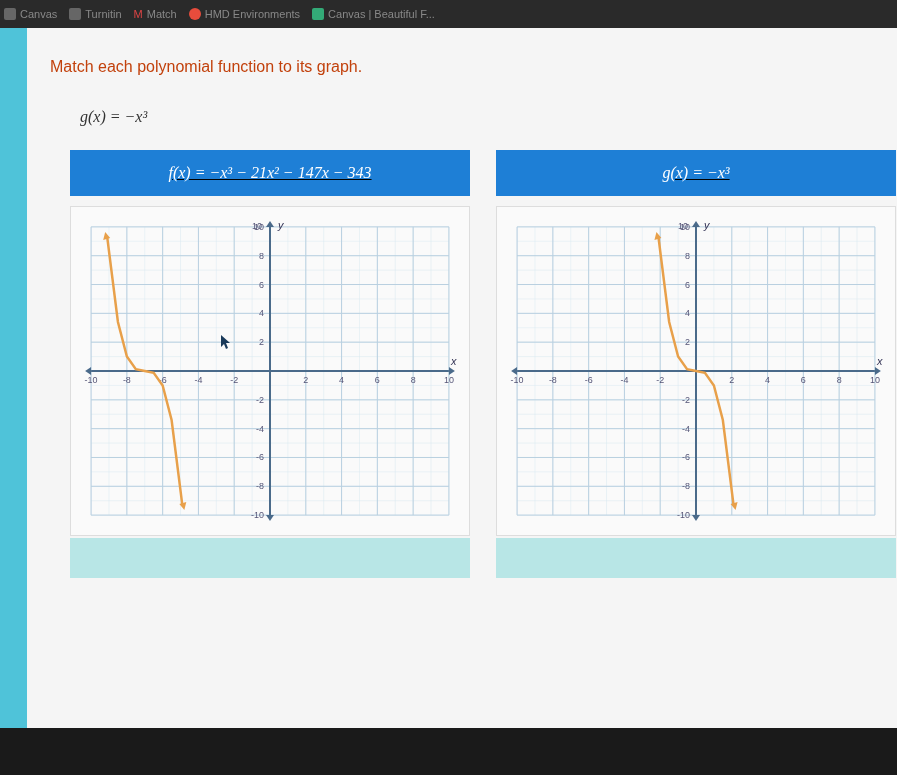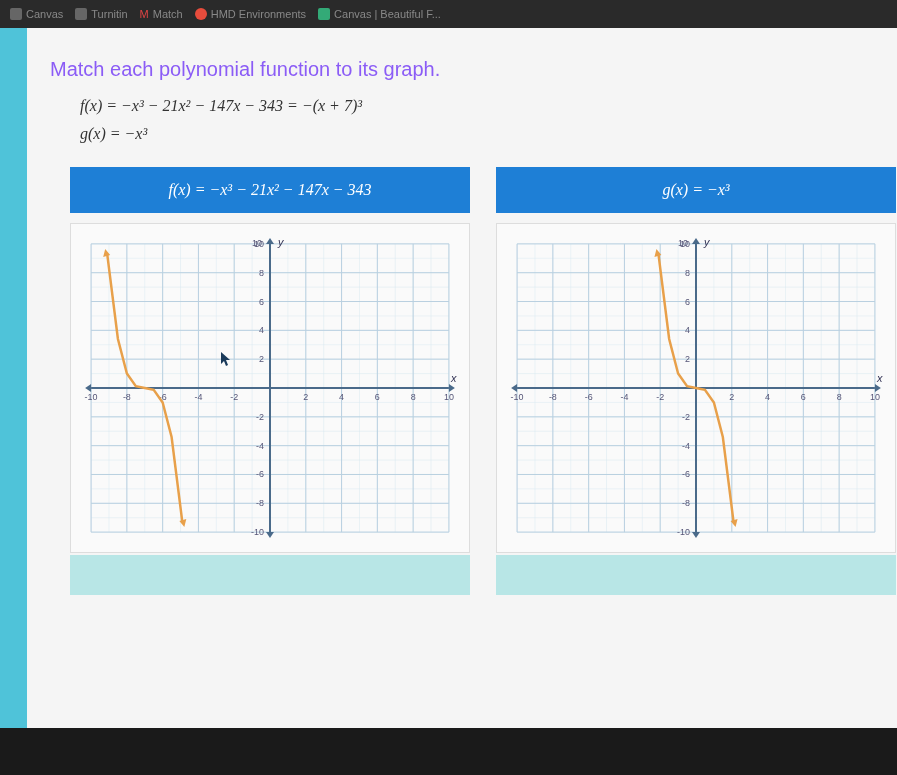--- a/index.html
+++ b/index.html
@@ -8,43 +8,43 @@
       background: #1a1a1a;
       width: 897px;
       height: 775px;
       overflow: hidden;
     }
     .browser-tabs {
       background: #2a2a2a;
       height: 28px;
       display: flex;
       align-items: center;
-      padding: 0 10px;
+      padding: 0 4px;
       gap: 12px;
       color: #888;
       font-size: 11px;
     }
     .tab { display: flex; align-items: center; gap: 4px; }
     .tab-icon { width: 12px; height: 12px; display: inline-block; }
     .tab-icon.red { background: #e74c3c; border-radius: 50%; }
     .tab-icon.gray { background: #666; border-radius: 2px; }
     .page-wrapper {
       background: linear-gradient(to right, #4fc3d9 0%, #4fc3d9 3%, #f5f5f5 3%);
       padding: 20px 30px 30px 40px;
       height: 700px;
     }
     .content {
       background: #f5f5f5;
       padding: 10px;
     }
-    .question-title { font-size: 20px; color: #8b5cf6; margin-bottom: 16px; }
+    .question-title { font-size: 16px; color: #c2410c; margin-bottom: 32px; }
     .equations { margin-left: 30px; margin-bottom: 24px; }
     .equation { font-size: 16px; color: #333; font-style: italic; margin-bottom: 10px; font-family: 'Times New Roman', serif; }
     .cards { display: flex; gap: 26px; margin-left: 20px; }
-    .card { width: 436px; }
+    .card { width: 436px; text-decoration: underline; }
     .card-header {
       background: #1e7fd6;
       color: #fff;
       padding: 14px 10px;
       text-align: center;
       font-family: 'Times New Roman', serif;
       font-style: italic;
       font-size: 16px;
       margin-bottom: 10px;
     }
@@ -91,21 +91,20 @@
   <div class="tab">
       <span class="tab-icon gray" style="background:#3a7"></span>
       <span>Canvas | Beautiful F...</span>
     </div>
 </div>
 
 <div class="page-wrapper">
   <div class="content">
     <div class="question-title">Match each polynomial function to its graph.</div>
     <div class="equations">
-      <div class="equation">f(x) = −x³ − 21x² − 147x − 343 = −(x + 7)³</div>
       <div class="equation">g(x) = −x³</div>
     </div>
 
     <div class="cards">
       <div class="card">
         <div class="card-header">f(x) = −x³ − 21x² − 147x − 343</div>
         <div class="graph-container">
           <svg class="graph-svg" viewBox="0 0 400 330" id="graph-0">
               <line x1="20" y1="310" x2="20" y2="20" stroke="#d8e8f0" stroke-width="0.5"></line>
               <line x1="38" y1="310" x2="38" y2="20" stroke="#d8e8f0" stroke-width="0.5"></line>

